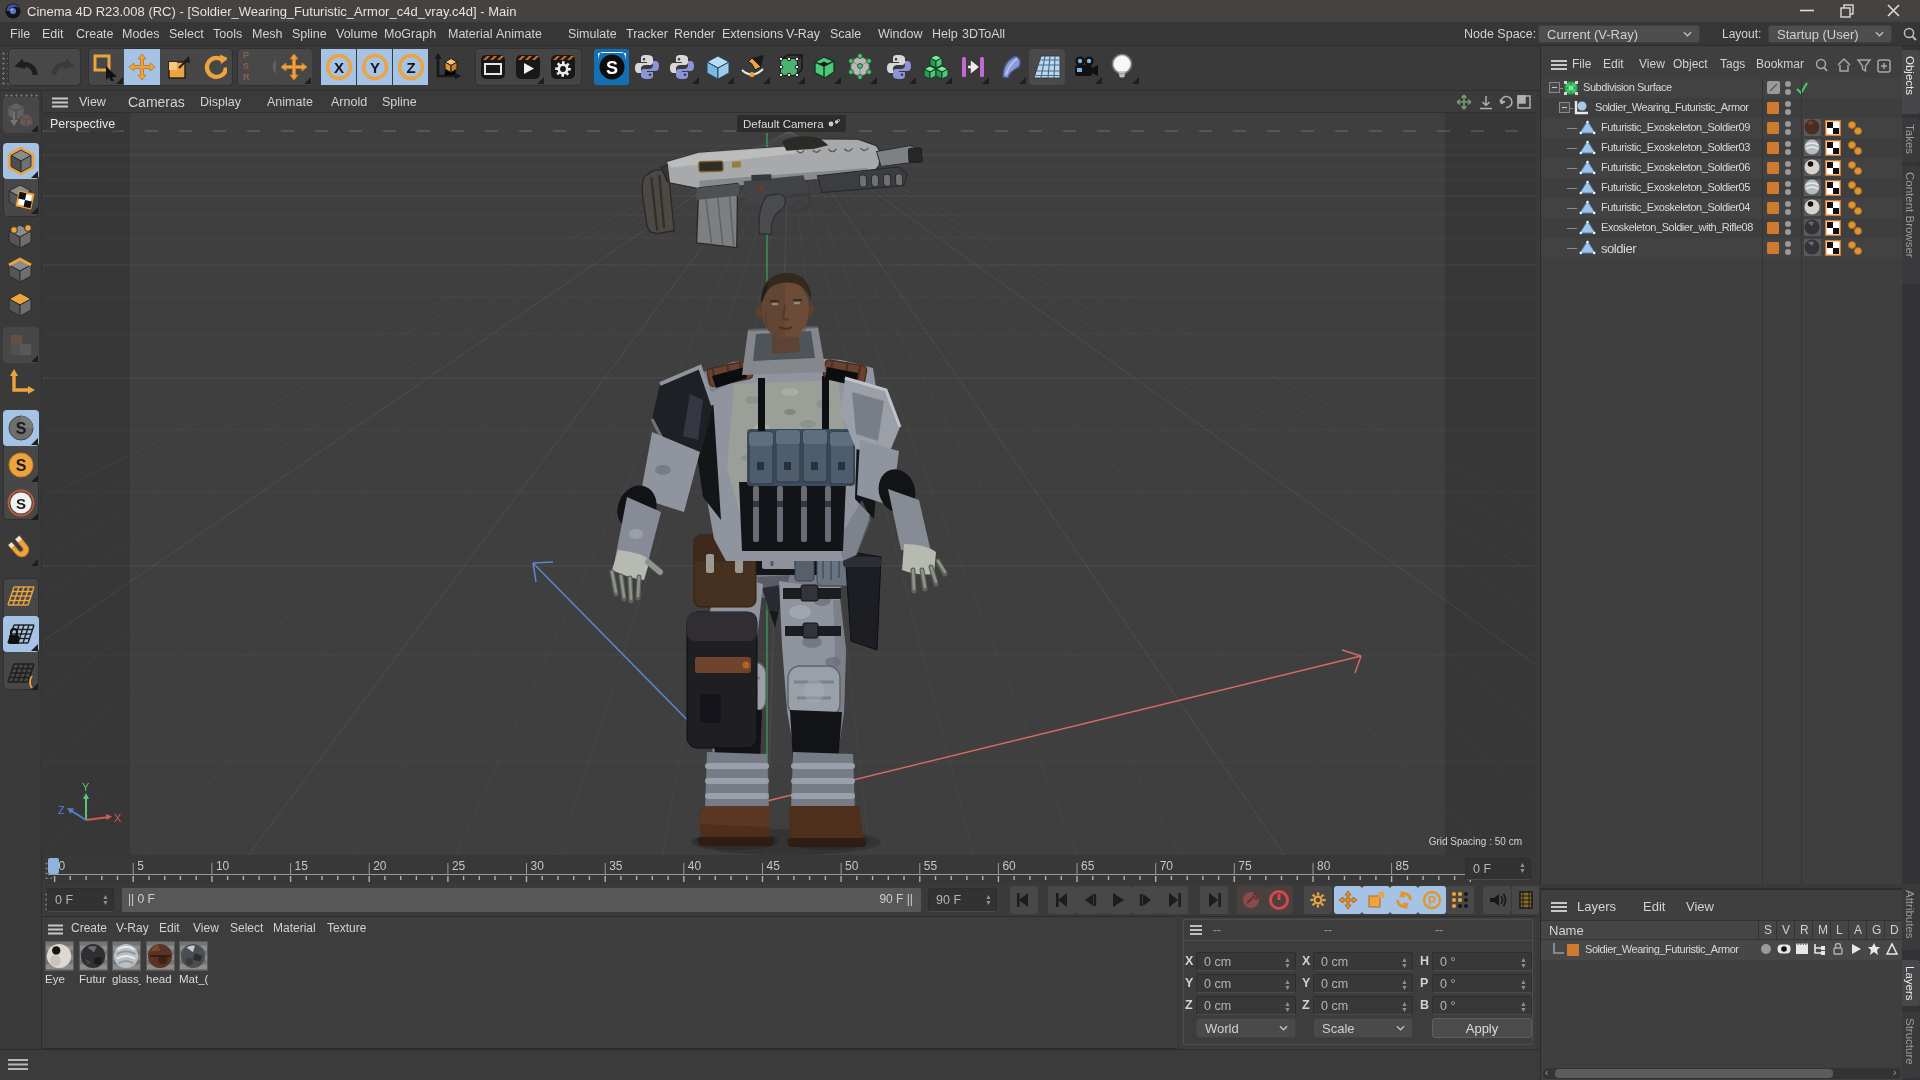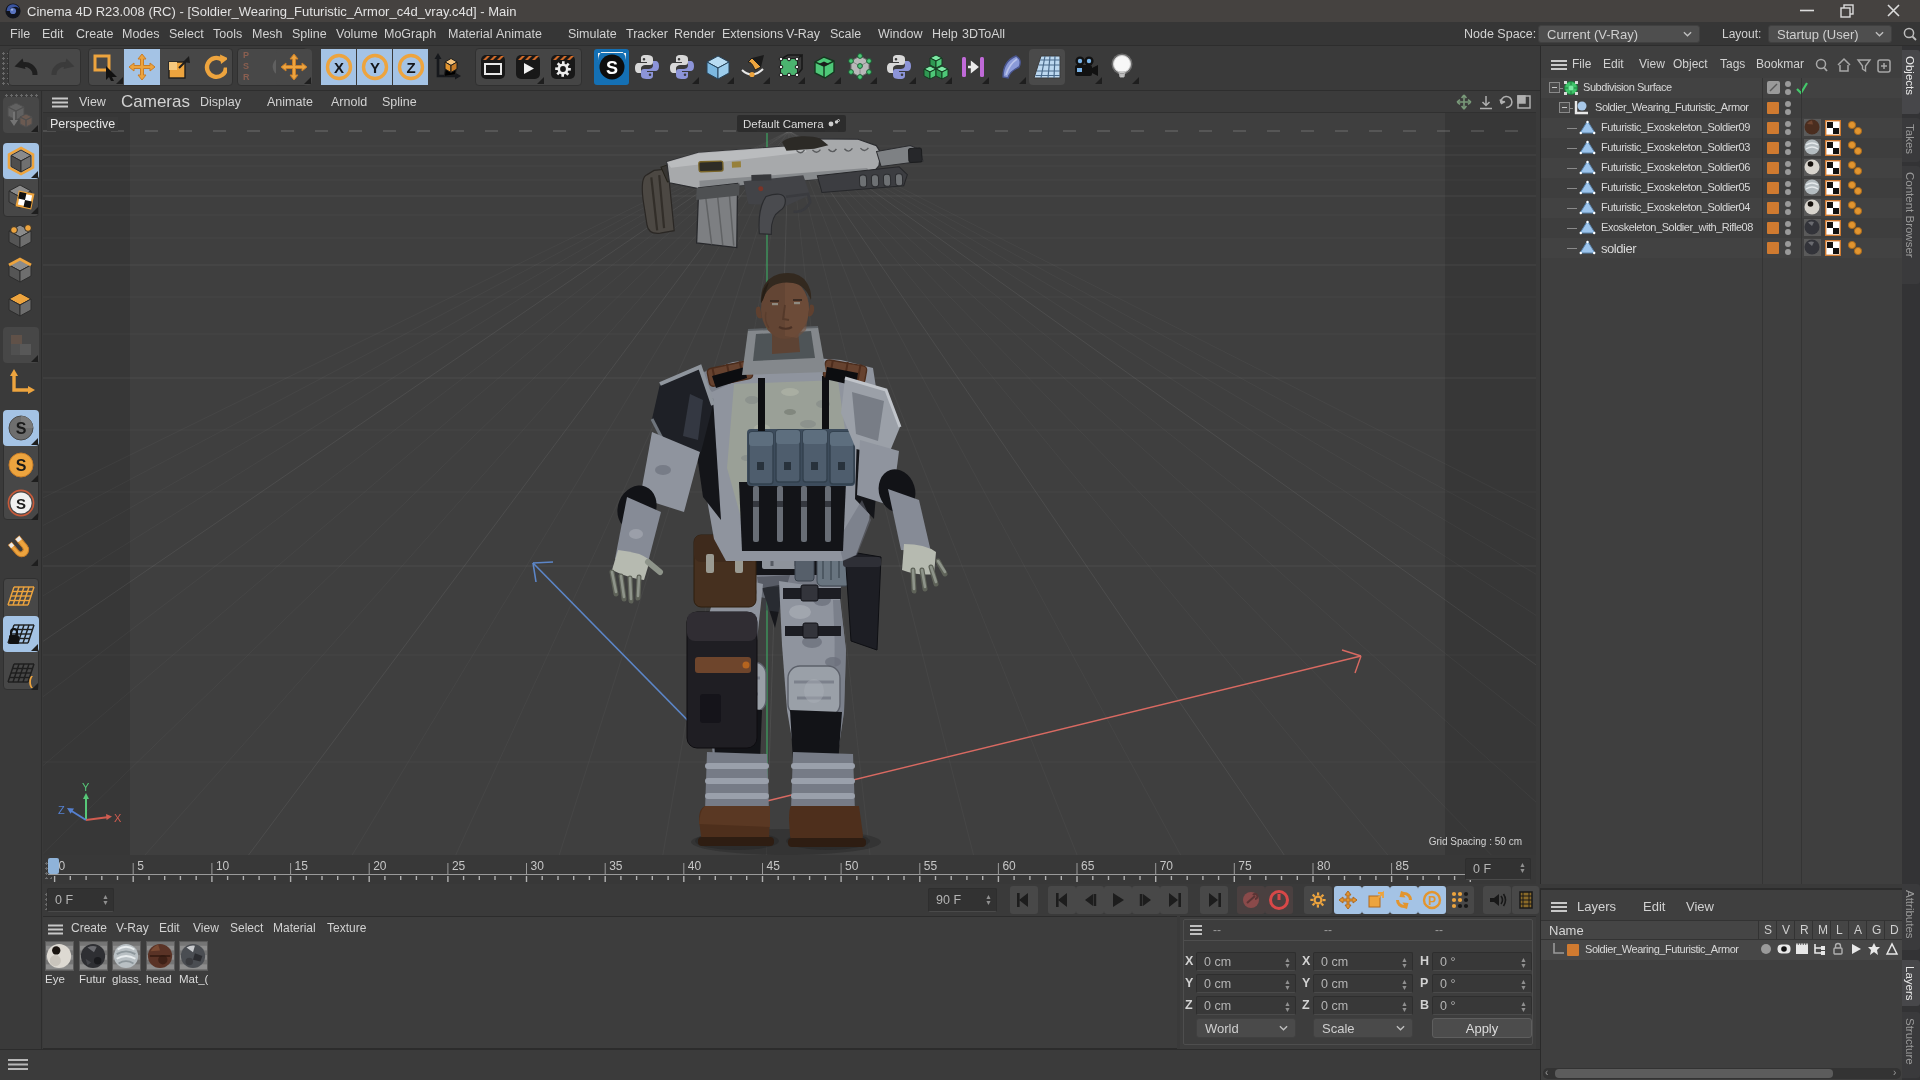--- a/index.html
+++ b/index.html
@@ -544,21 +544,21 @@
       <svg class="abs" style="right:1px;bottom:1px" width="7" height="7" viewBox="0 0 7 7">
         <path d="M7 0 L7 7 L0 7 Z" fill="#1e1e1e"></path>
       </svg>
     </div>
   </div>
 <div class="abs" style="left:43px;top:91px;width:1493px;height:22px;background:#3b3b3b;border-bottom:1px solid #303030">
     <svg class="abs" style="left:8px;top:6px" width="18" height="11" viewBox="0 0 18 11">
       <path d="M1 1.5 h16 M1 5.5 h16 M1 9.5 h16" stroke="#c8c8c8" stroke-width="1.8"></path>
     </svg>
     <span class="mi" style="left:36px;font-size:12.5px">View</span>
-    <span class="mi" style="left:78px;font-size:17px">Cameras</span>
+    <span class="mi" style="left:85px;font-size:14px">Cameras</span>
     <span class="mi" style="left:157px;font-size:12.5px">Display</span>
     <span class="mi" style="left:224px;font-size:12.5px">Animate</span>
     <span class="mi" style="left:288px;font-size:12.5px">Arnold</span>
     <span class="mi" style="left:339px;font-size:12.5px">Spline</span>
     <svg class="abs" style="left:1413px;top:3px" width="76" height="16" viewBox="0 0 76 16">
       <g stroke="#9aa89a" stroke-width="1.6" fill="none">
         <path d="M8 1 L8 15 M1 8 L15 8" stroke="#7a9a7a"></path>
         <path d="M8 1 l2.4 3 M8 1 l-2.4 3 M8 15 l2.4 -3 M8 15 l-2.4 -3 M1 8 l3 -2.4 M1 8 l3 2.4 M15 8 l-3 -2.4 M15 8 l-3 2.4" stroke="#7a9a7a"></path>
       </g>
       <g transform="translate(22,0)" stroke="#b0b0b0" fill="none" stroke-width="1.5">
@@ -970,20 +970,24 @@
       <line x1="1470.3" y1="8" x2="1470.3" y2="19" stroke="#9a9a9a" stroke-width="1"></line>
       <text x="1474.3" y="15" font-size="12" fill="#c6c6c6" font-family="Liberation Sans">90</text>
       <line x1="1470.3" y1="21" x2="1470.3" y2="27" stroke="#b0b0b0" stroke-width="1.4"></line>
       <rect x="48" y="3" width="11" height="16" rx="2" fill="#8fb3d9"></rect>
     </svg>
     <div class="fld" style="left:1422px;top:3px;width:66px;height:22px;background:#323232">0 F<div class="spin">▲<br>▼</div></div>
   </div>
 <div class="abs" style="left:43px;top:884px;width:1493px;height:32px;background:#3a3a3a">
     <div class="abs dots" style="left:1px;top:8px;width:8px;height:18px"></div>
     <div class="fld" style="left:4px;top:4px;width:67px;height:24px;background:#323232">0 F<div class="spin" style="top:5px">▲<br>▼</div></div>
+    <div class="abs" style="left:79px;top:4px;width:799px;height:24px;background:#575757;border-radius:2px;font-size:12px;color:#cfcfcf">
+      <span class="abs" style="left:6px;top:4px">|| 0 F</span>
+      <span class="abs" style="right:8px;top:4px">90 F ||</span>
+    </div>
     <div class="fld" style="left:885px;top:4px;width:69px;height:24px;background:#323232">90 F<div class="spin" style="top:5px">▲<br>▼</div></div>
     <div class="abs" style="left:967px;top:2px;width:28px;height:28px;background:#484848;border-radius:3px">
       <svg class="ico" width="20" height="20" viewBox="0 0 20 20">
         <path d="M14 3 L14 17 L5 10 Z" fill="#1d1d1d"></path>
         <rect x="3" y="3" width="2.6" height="14" fill="#1d1d1d"></rect>
       </svg>
     </div>
     <div class="abs" style="left:1005px;top:2px;width:28px;height:28px;background:#484848;border-radius:3px">
       <svg class="ico" width="20" height="20" viewBox="0 0 20 20">
         <path d="M15 3 L15 17 L6 10 Z" fill="#1d1d1d"></path>

